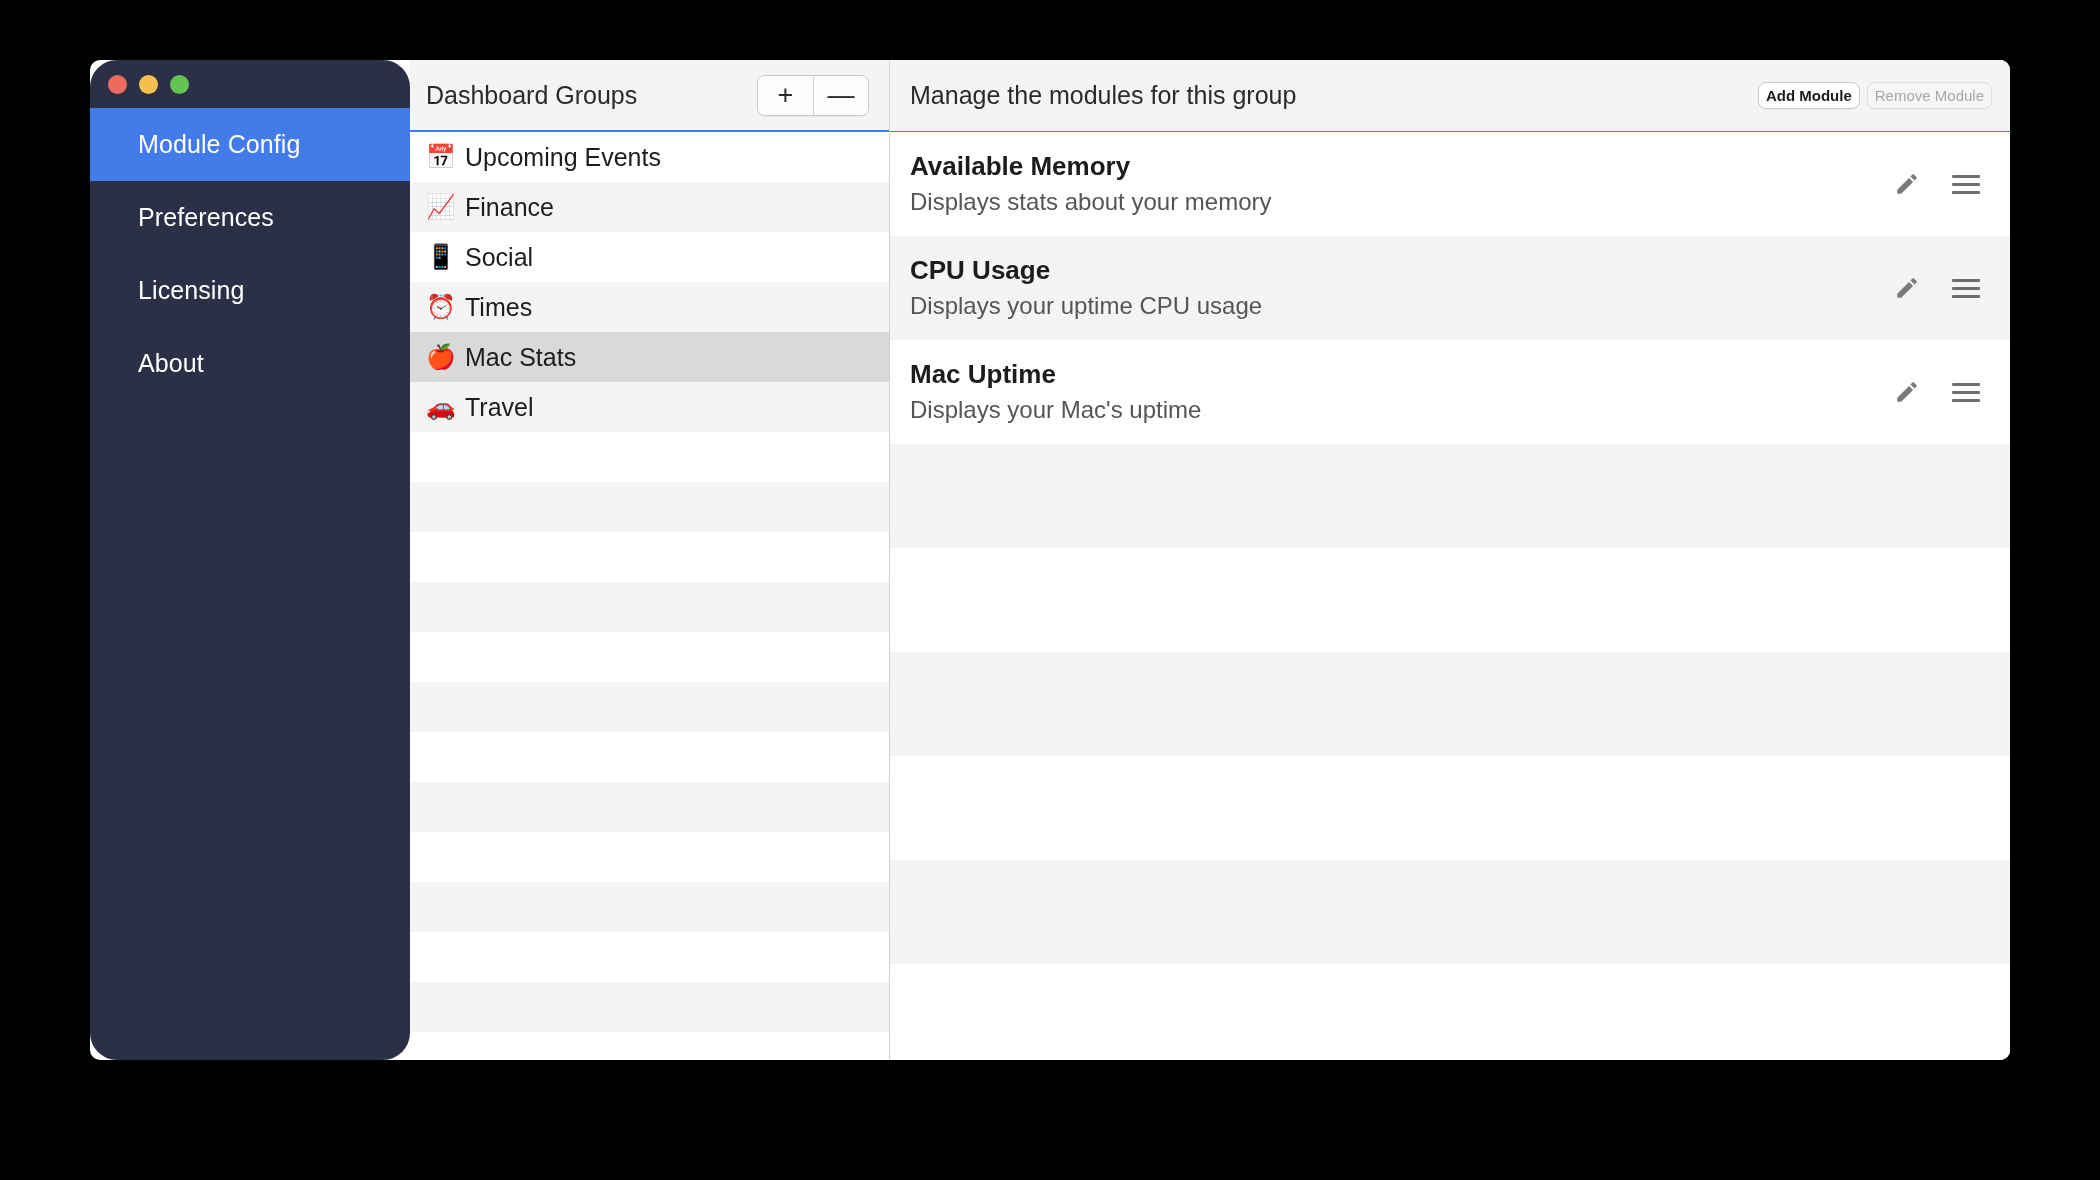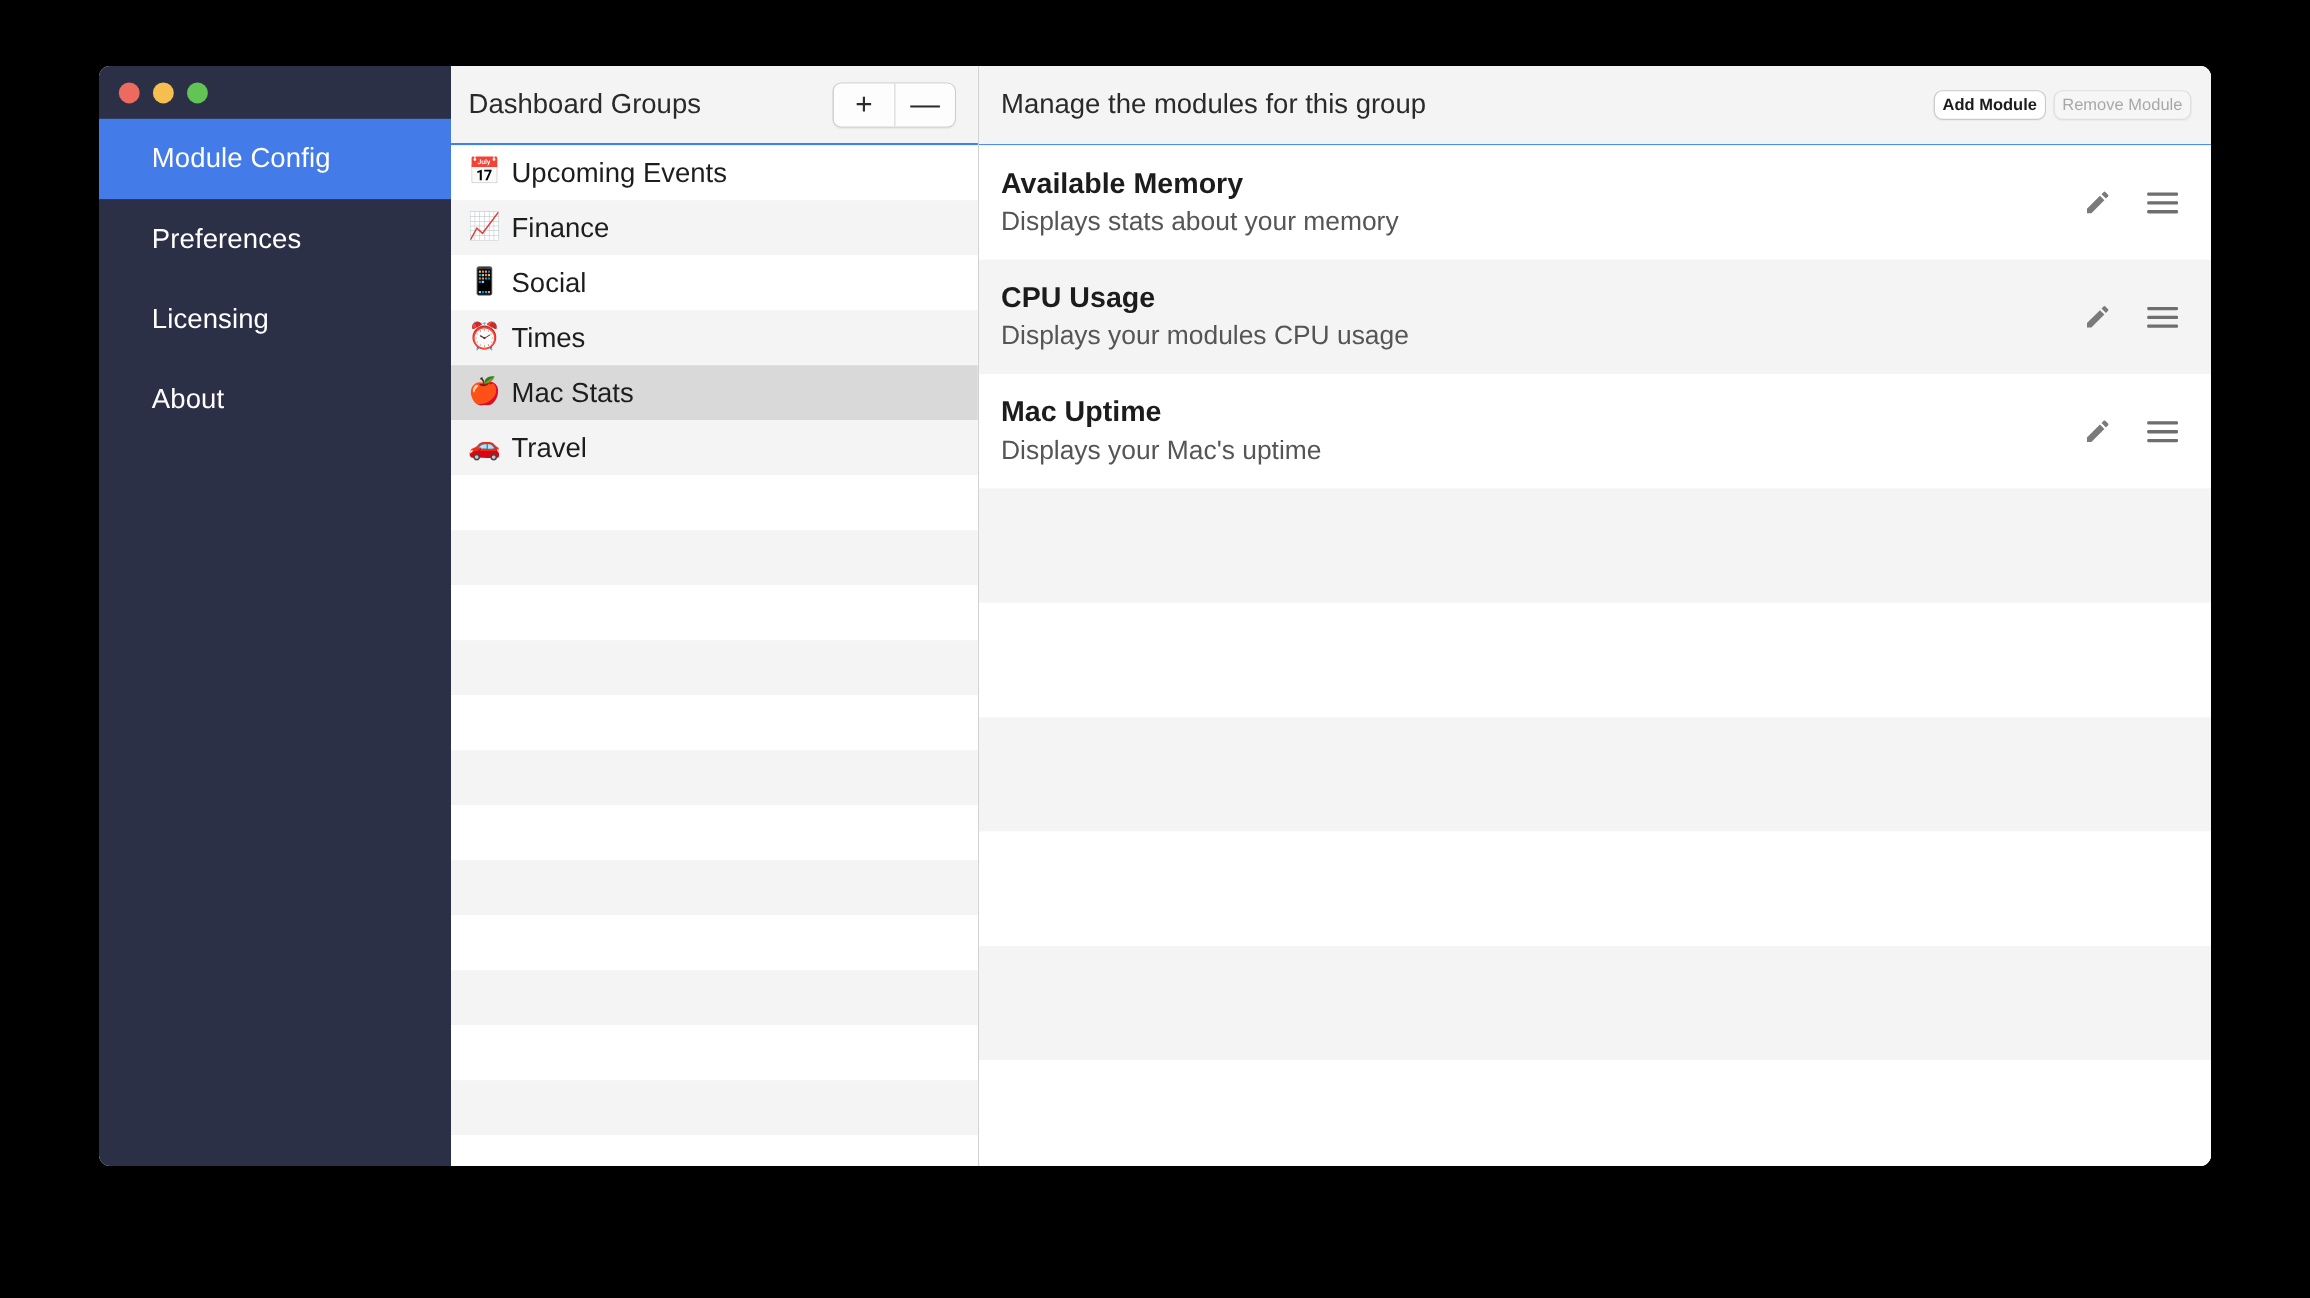--- a/index.html
+++ b/index.html
@@ -26,20 +26,21 @@
     box-shadow: 0 10px 40px rgba(0,0,0,0.55);
   }
 
   
   .sidebar {
     width: 320px;
     flex: 0 0 320px;
     background: #2b3047;
     display: flex;
     flex-direction: column;
+    border-radius: 27px;
   }
   .titlebar {
     height: 48px;
     flex: 0 0 48px;
     display: flex;
     align-items: center;
     padding-left: 18px;
     gap: 12px;
   }
   .light { width: 19px; height: 19px; border-radius: 50%; display: block; }
@@ -311,21 +312,21 @@
             <div class="hamburger">
               <i></i>
               <i></i>
               <i></i>
             </div>
           </div>
         </div>
         <div class="module-row even">
           <div class="module-text">
             <div class="module-name">CPU Usage</div>
-            <div class="module-desc">Displays your modules CPU usage</div>
+            <div class="module-desc">Displays your uptime CPU usage</div>
           </div>
           <div class="row-actions">
             <div class="icon-btn">
               <svg width="26" height="26" viewBox="0 0 24 24" fill="#7a7a7a">
                 <path d="M3 17.3V21h3.7L17.6 10.1l-3.7-3.7L3 17.3z"></path>
                 <path d="M20.7 7.0a1 1 0 0 0 0-1.4l-2.3-2.3a1 1 0 0 0-1.4 0l-1.8 1.8 3.7 3.7 1.8-1.8z"></path>
               </svg>
             </div>
             <div class="hamburger">
               <i></i>

